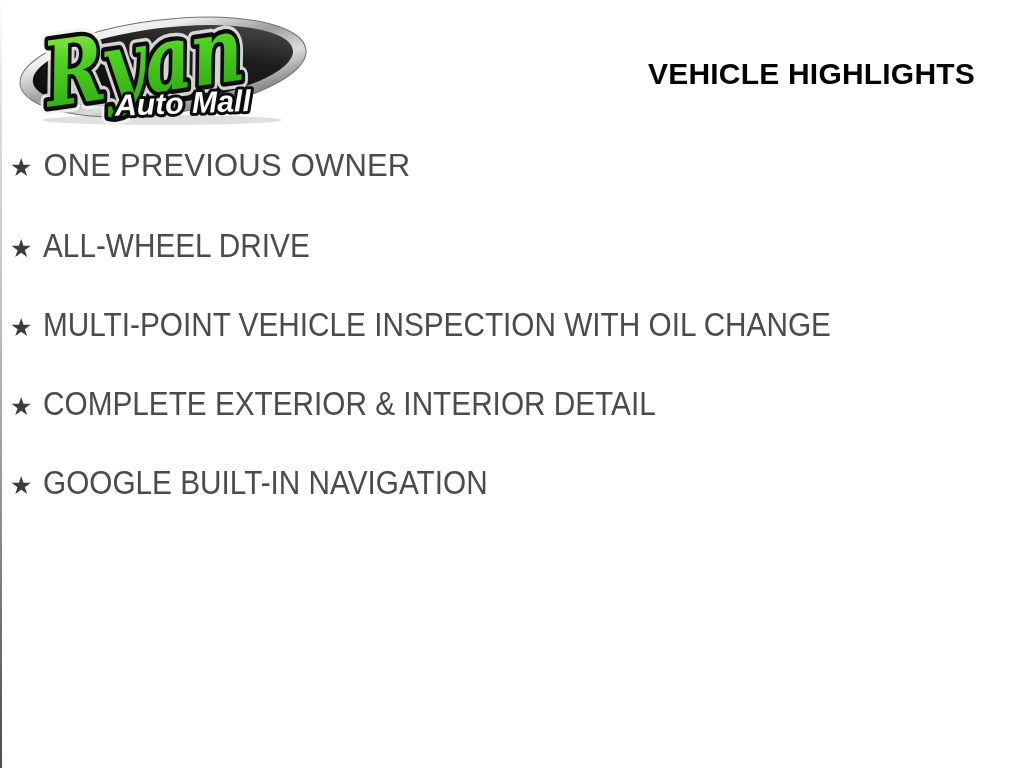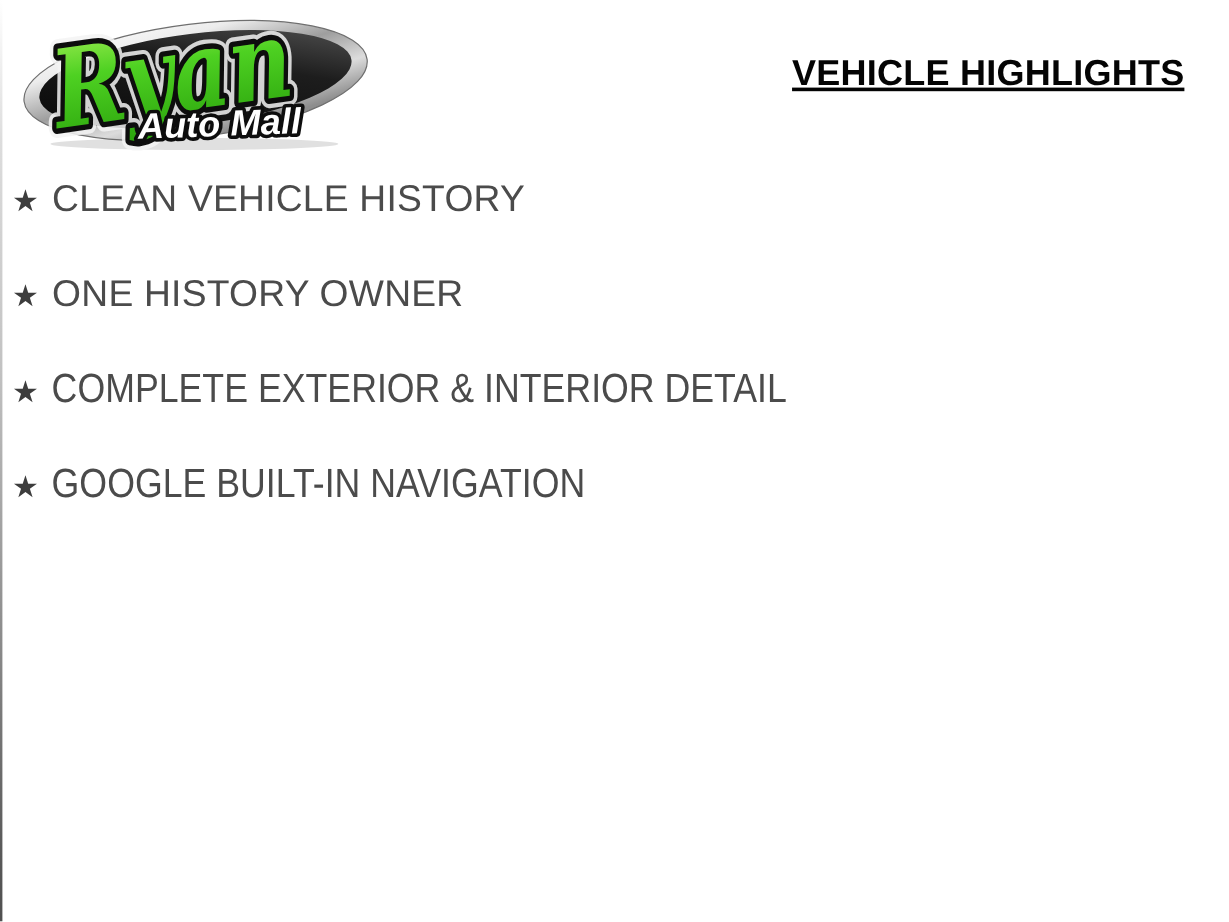--- a/index.html
+++ b/index.html
@@ -16,26 +16,25 @@
     background: linear-gradient(to bottom,
       #ffffff 0%, #dddddd 15%, #c2c2c2 40%, #8a8a8a 70%, #5a5a5a 92%, #505050 100%);
   }
   .logo {
     position: absolute; left: 12px; top: 4px;
     width: 302px; height: 124px;
   }
   .logo svg { display: block; width: 100%; height: 100%; }
   .page-title {
     position: absolute; top: 45px; right: 37px;
-    margin: 0;
+    margin: 12px;
     font-size: 30px; font-weight: bold;
     color: #040404;
     letter-spacing: 0.2px;
     white-space: nowrap;
-    text-decoration: underline;
   }
   .highlights {
     position: absolute; left: 10px; top: 148px; right: 0;
   }
   .h-item {
     height: 79px;
     line-height: 36px;
     white-space: nowrap;
   }
   .star {
@@ -95,24 +94,27 @@
     <g transform="rotate(-2 180 105)">
       <text x="103" y="109" textLength="136" lengthAdjust="spacingAndGlyphs" font-family="Liberation Sans, sans-serif" font-style="italic" font-weight="bold" font-size="30" fill="#ffffff" stroke="#0d0d0d" stroke-width="6" stroke-linejoin="round" paint-order="stroke">Auto Mall</text>
     </g>
   </svg>
 </div>
 
 <h1 class="page-title">VEHICLE HIGHLIGHTS</h1>
 
 <div class="highlights">
   <div class="h-item">
-    <span class="star">★</span><span class="h-label wide">CLEAN VEHICLE HISTORY</span>
+    <span class="star">★</span><span class="h-label wide">ONE PREVIOUS OWNER</span>
   </div>
   <div class="h-item">
-    <span class="star">★</span><span class="h-label wide">ONE HISTORY OWNER</span>
+    <span class="star">★</span><span class="h-label cond">ALL-WHEEL DRIVE</span>
+  </div>
+  <div class="h-item">
+    <span class="star">★</span><span class="h-label cond">MULTI-POINT VEHICLE INSPECTION WITH OIL CHANGE</span>
   </div>
   <div class="h-item">
     <span class="star">★</span><span class="h-label cond">COMPLETE EXTERIOR &amp; INTERIOR DETAIL</span>
   </div>
   <div class="h-item">
     <span class="star">★</span><span class="h-label cond">GOOGLE BUILT-IN NAVIGATION</span>
   </div>
 </div>
 
 </body></html>

